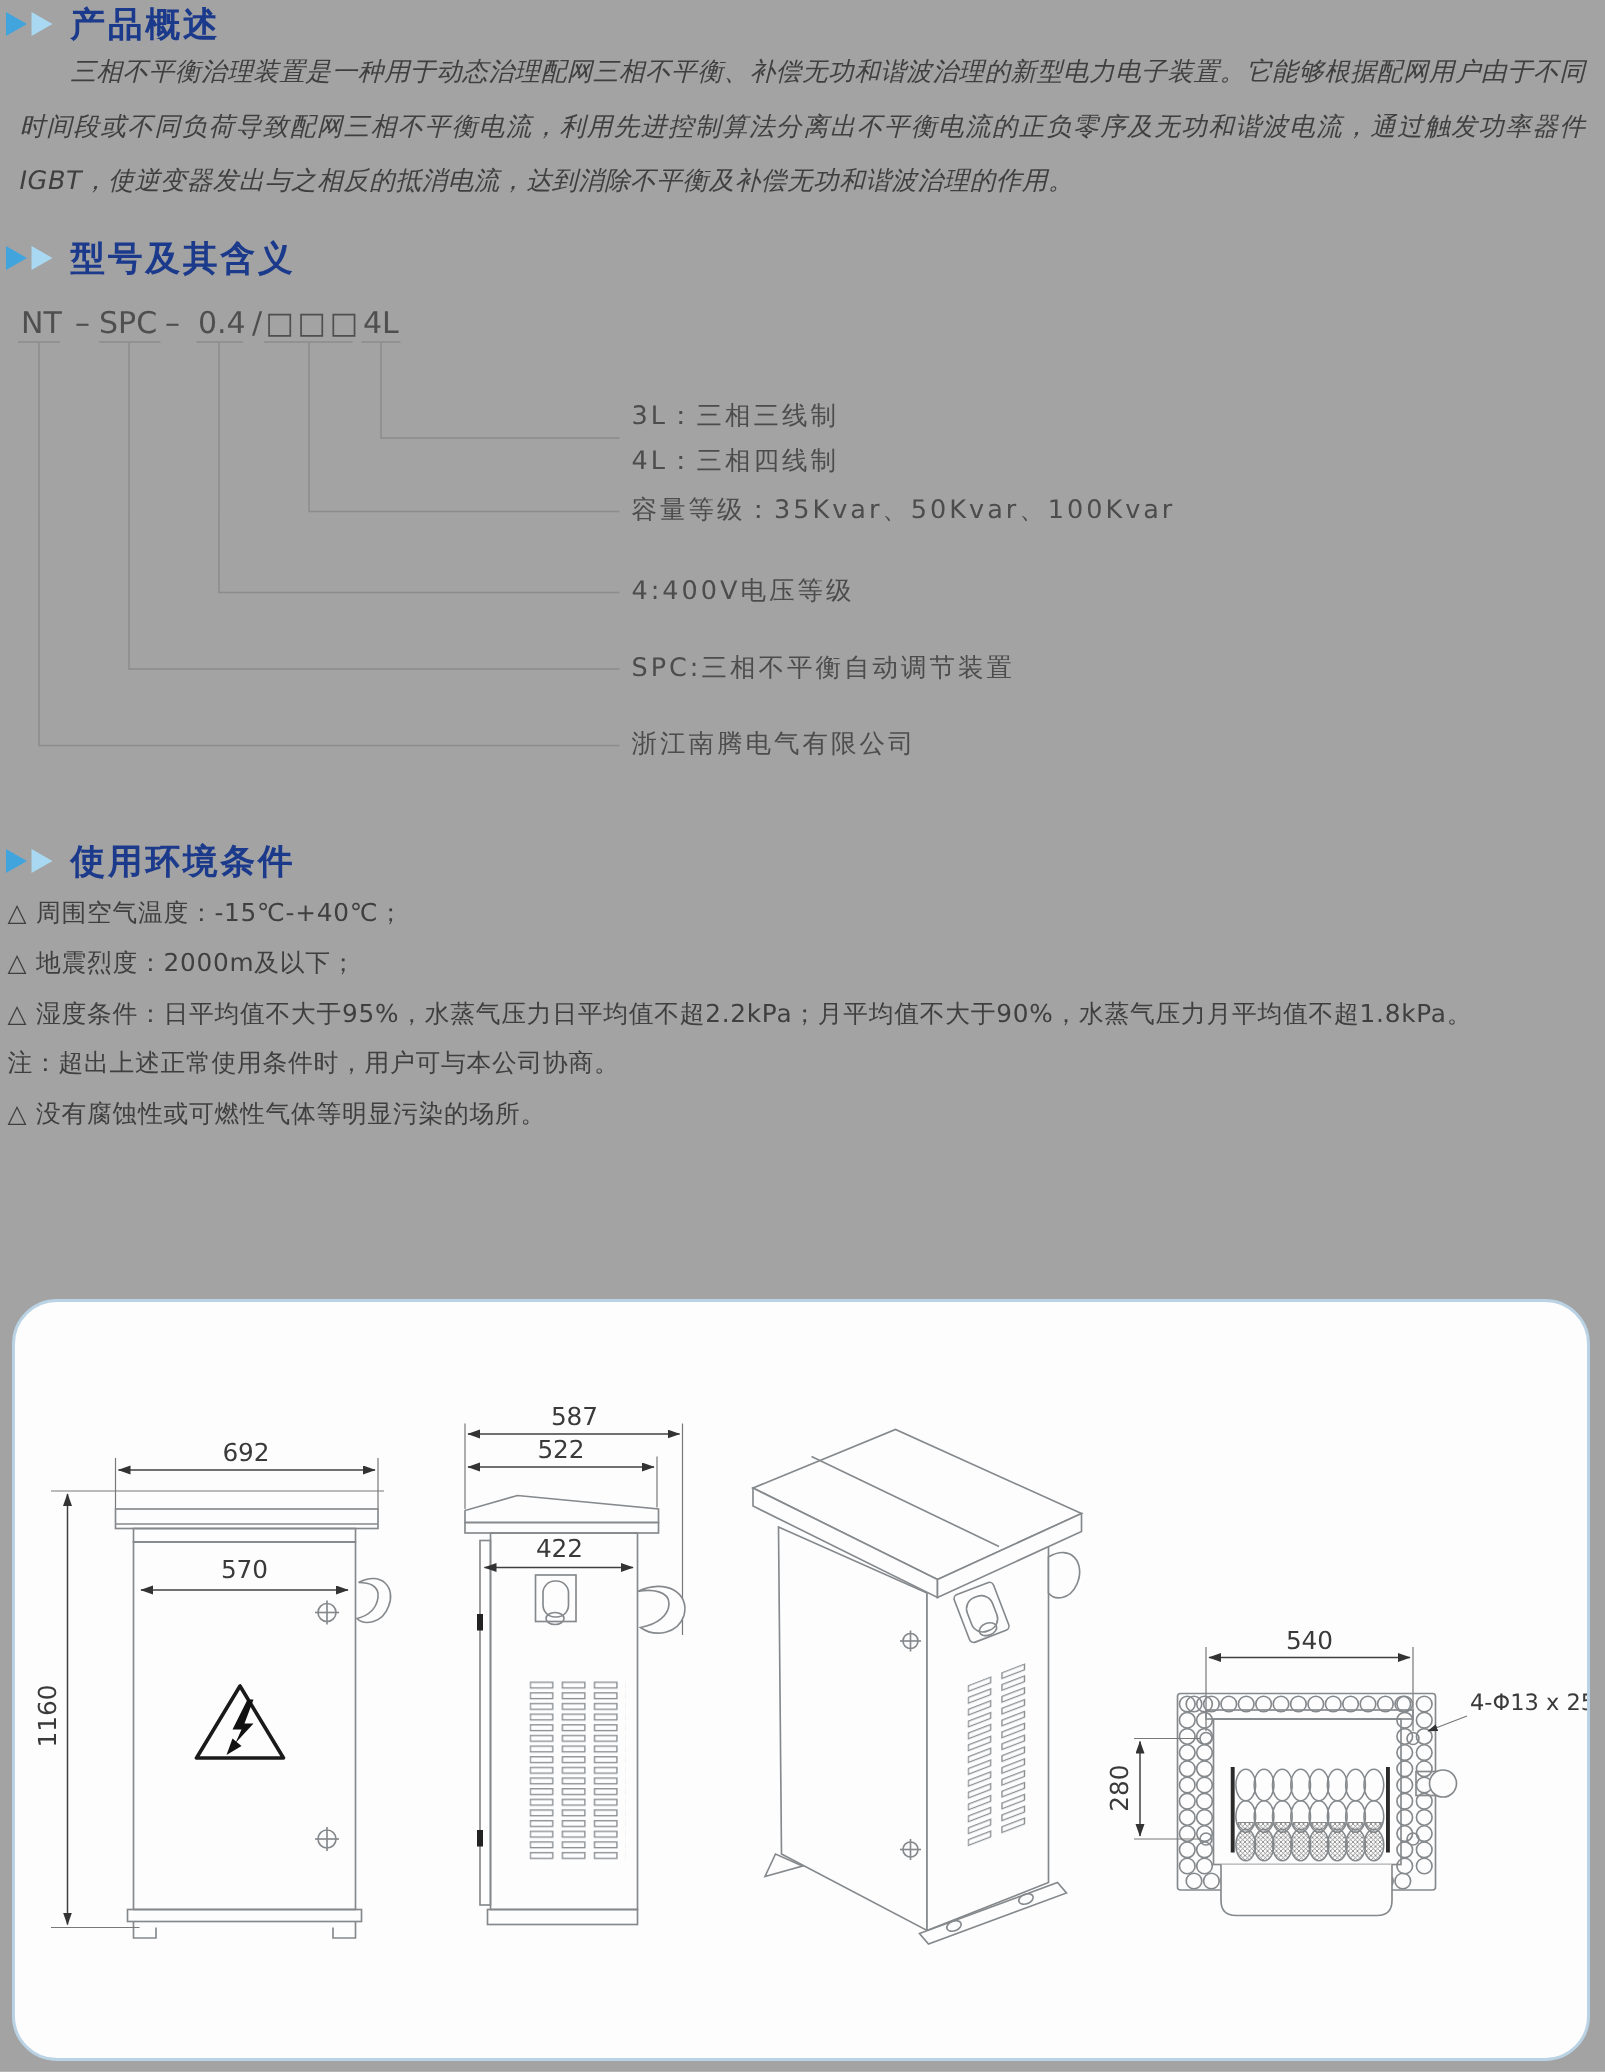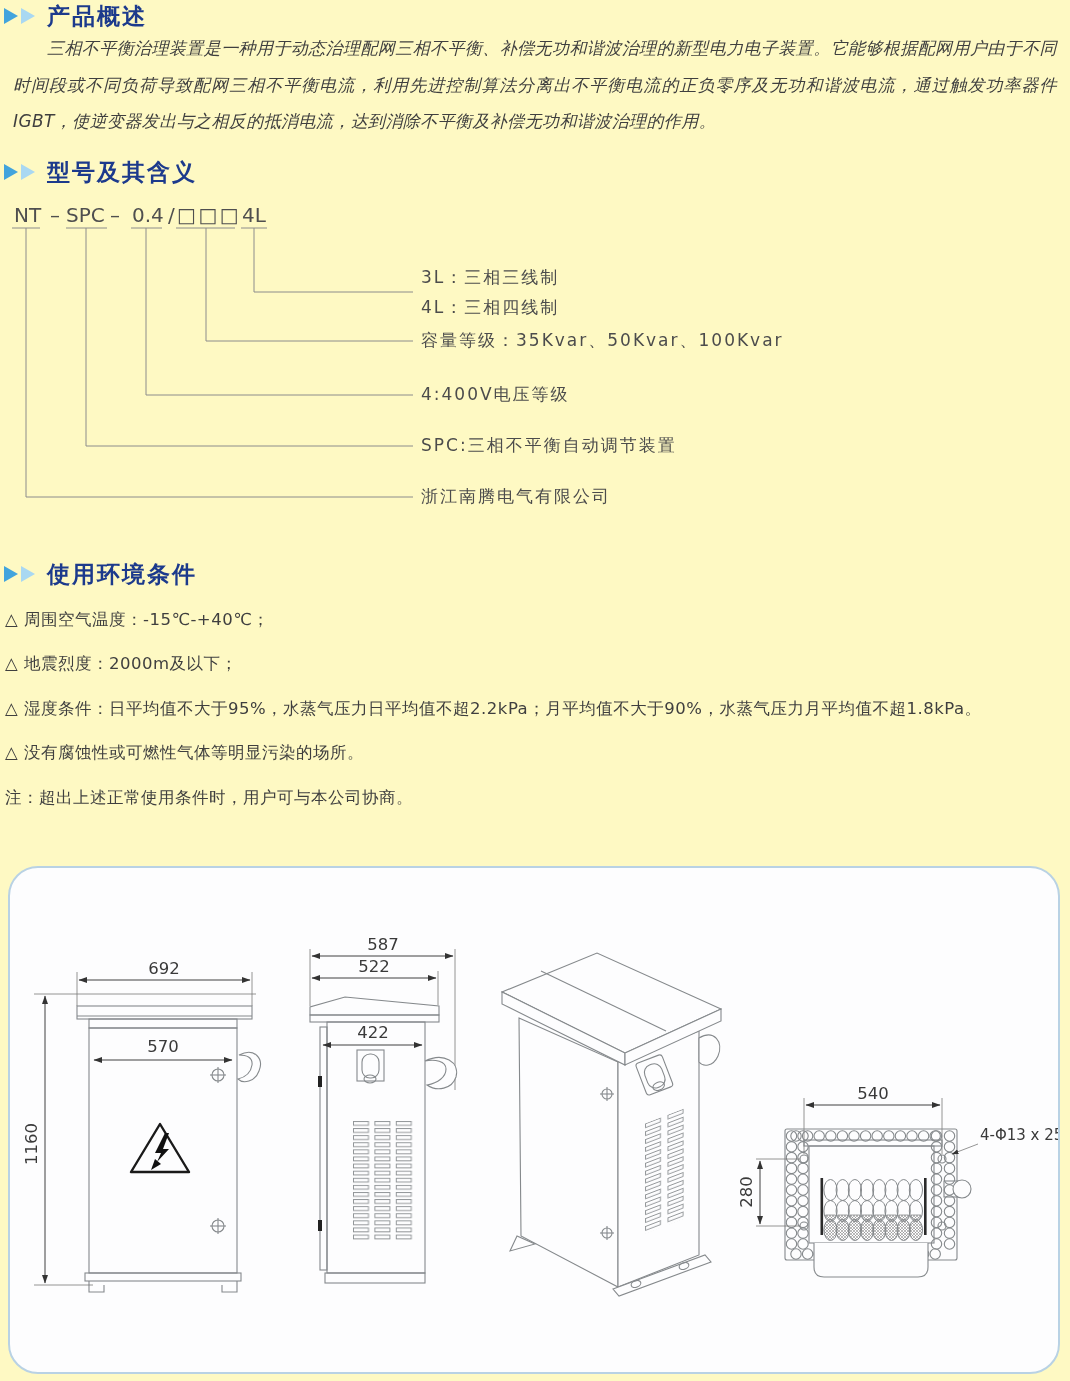--- a/index.html
+++ b/index.html
@@ -1,34 +1,34 @@
 <!DOCTYPE html>
 <html><head>
 <meta charset="utf-8">
 <style>
   html,body{margin:0;padding:0;}
   body{background:#eef0f2;}
   #page{
     position:relative; width:1070px; height:1381px; margin:0 auto;
-    background:#fef9c3; overflow:hidden;
+    background:#a3a3a3; overflow:hidden;
     font-family:"DejaVu Sans","Liberation Sans",sans-serif;
     color:#3d3d3d;
   }
   .h{position:absolute; left:4px; display:flex; align-items:center; height:32px;}
   .tri{width:0;height:0;border-top:8px solid transparent;border-bottom:8px solid transparent;display:inline-block;}
   .tri.t1{border-left:14px solid #42a4dd;}
   .tri.t2{border-left:14px solid #a9d8f2;margin-left:3px;}
   .ht{margin-left:12px;font-size:23px;font-weight:bold;color:#1c3a8c;letter-spacing:2px;}
   #overview-para{
     position:absolute; top:30px; left:13px; width:1044px;
     font-size:17px; line-height:36.5px; text-align:justify; text-indent:2em;
     letter-spacing:0.4px; color:#3f3f3f;font-style:italic;
   }
   #env-list{position:absolute; top:592px; left:5px; width:1050px; font-size:16.5px; letter-spacing:0.5px; color:#3f3f3f;}
-  #env-list .env-item{line-height:33.4px; white-space:nowrap;margin-top:11px;}
+  #env-list .env-item{line-height:33.4px; white-space:nowrap;}
   #model-svg,#draw-svg{position:absolute;}
   #panel{
     position:absolute; left:8px; top:866px; width:1048px; height:504px;
     border:2px solid #b9d2e4; border-radius:30px; background:#fdfdfe;
   }
   svg text{fill:#3a3a3a;}
   .code{font-size:20px; fill:#4f4f4f;}
   .mlabel{font-size:17px; fill:#4c4c4c; letter-spacing:2px;}
   .dimt{font-size:16.5px; fill:#3a3a3a;}
   .dimt.small{font-size:15px;}
@@ -93,22 +93,22 @@
 
   <div class="h" style="top:558px">
     <span class="tri t1"></span>
     <span class="tri t2"></span>
     <span class="ht">使用环境条件</span>
   </div>
   <div id="env-list">
     <div class="env-item">△ 周围空气温度：-15℃-+40℃；</div>
     <div class="env-item">△ 地震烈度：2000m及以下；</div>
     <div class="env-item">△ 湿度条件：日平均值不大于95%，水蒸气压力日平均值不超2.2kPa；月平均值不大于90%，水蒸气压力月平均值不超1.8kPa。</div>
+    <div class="env-item">注：超出上述正常使用条件时，用户可与本公司协商。</div>
     <div class="env-item">△ 没有腐蚀性或可燃性气体等明显污染的场所。</div>
-    <div class="env-item">注：超出上述正常使用条件时，用户可与本公司协商。</div>
   </div>
 
 
   <div id="panel"></div>
 
   <svg id="draw-svg" style="left:8px;top:868px" width="1050" height="506" viewBox="0 0 1050 506">
     <defs>
       <marker id="ma" orient="auto-start-reverse" markerWidth="10" markerHeight="8" refX="8" refY="3">
         <path d="M0,0 L8.5,3 L0,6 Z" fill="#333"></path>
       </marker>

